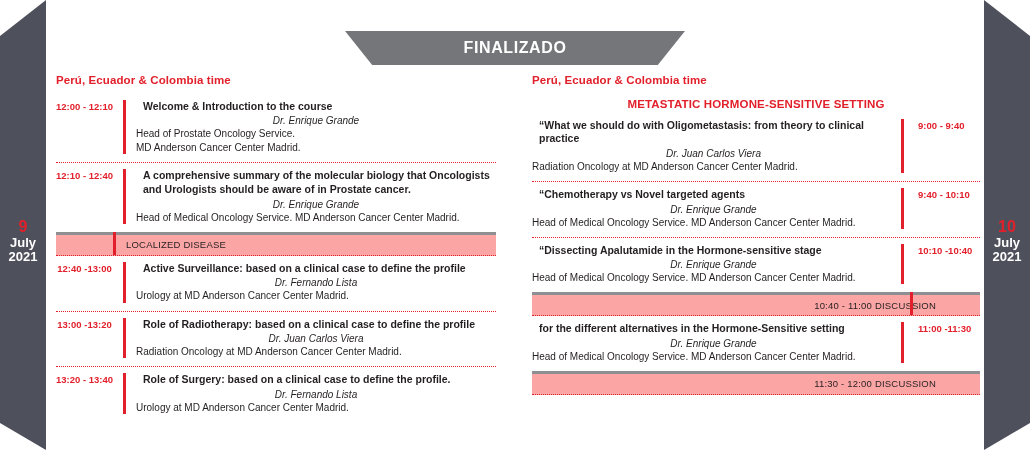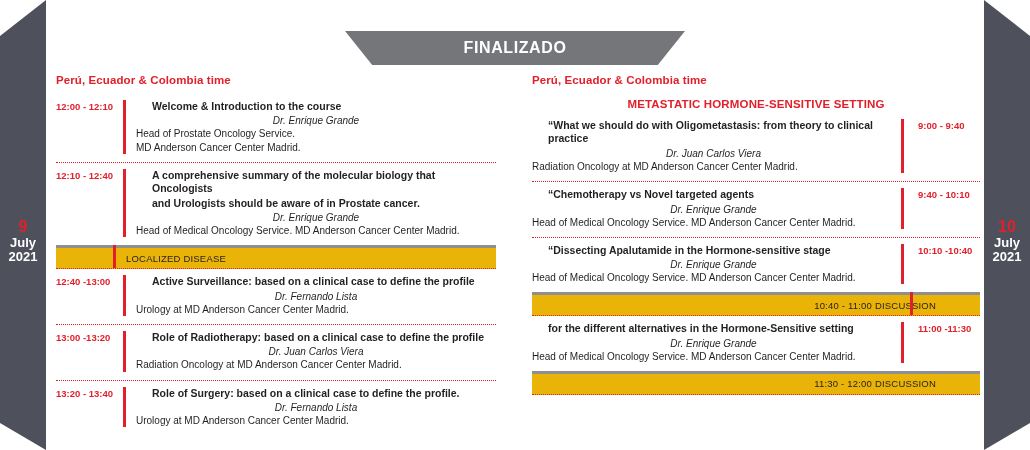--- a/index.html
+++ b/index.html
@@ -113,21 +113,21 @@
 
   .time {
     color: #e2202b;
     font-size: 9.5px;
     font-weight: bold;
     white-space: nowrap;
     padding-top: 1px;
   }
   .row.lft .time {
     width: 57px;
-    text-align: left;
+    text-align: center;
     padding-right: 10px;
     flex: 0 0 57px;
   }
   .row.lft .bar {
     flex: 0 0 3px;
     width: 3px;
     align-self: stretch;
     background: #e2202b;
     margin-right: 10px;
   }
@@ -145,41 +145,41 @@
     text-align: left;
   }
 
   .body { flex: 1 1 auto; min-width: 0; }
 
   .talk-title {
     color: #231f20;
     font-size: 10.5px;
     font-weight: bold;
     line-height: 1.28;
-    margin: 0 0 1px 16px;
+    margin: 0 0 1px 7px;
   }
   .speaker {
     color: #231f20;
     font-size: 10px;
     font-style: italic;
     line-height: 1.3;
     margin: 1px 0 0 0;
     text-align: center;
   }
   .affil {
     color: #231f20;
     font-size: 10px;
     line-height: 1.32;
     margin: 0;
   }
 
   
   .band {
     position: relative;
-    background: #eab308;
+    background: #fca5a5;
     border-top: 3px solid #8d8f93;
     border-bottom: 1px dotted #e2202b;
     height: 20px;
     display: flex;
     align-items: center;
   }
   .band-label {
     font-size: 9.5px;
     color: #231f20;
     letter-spacing: 0.2px;

